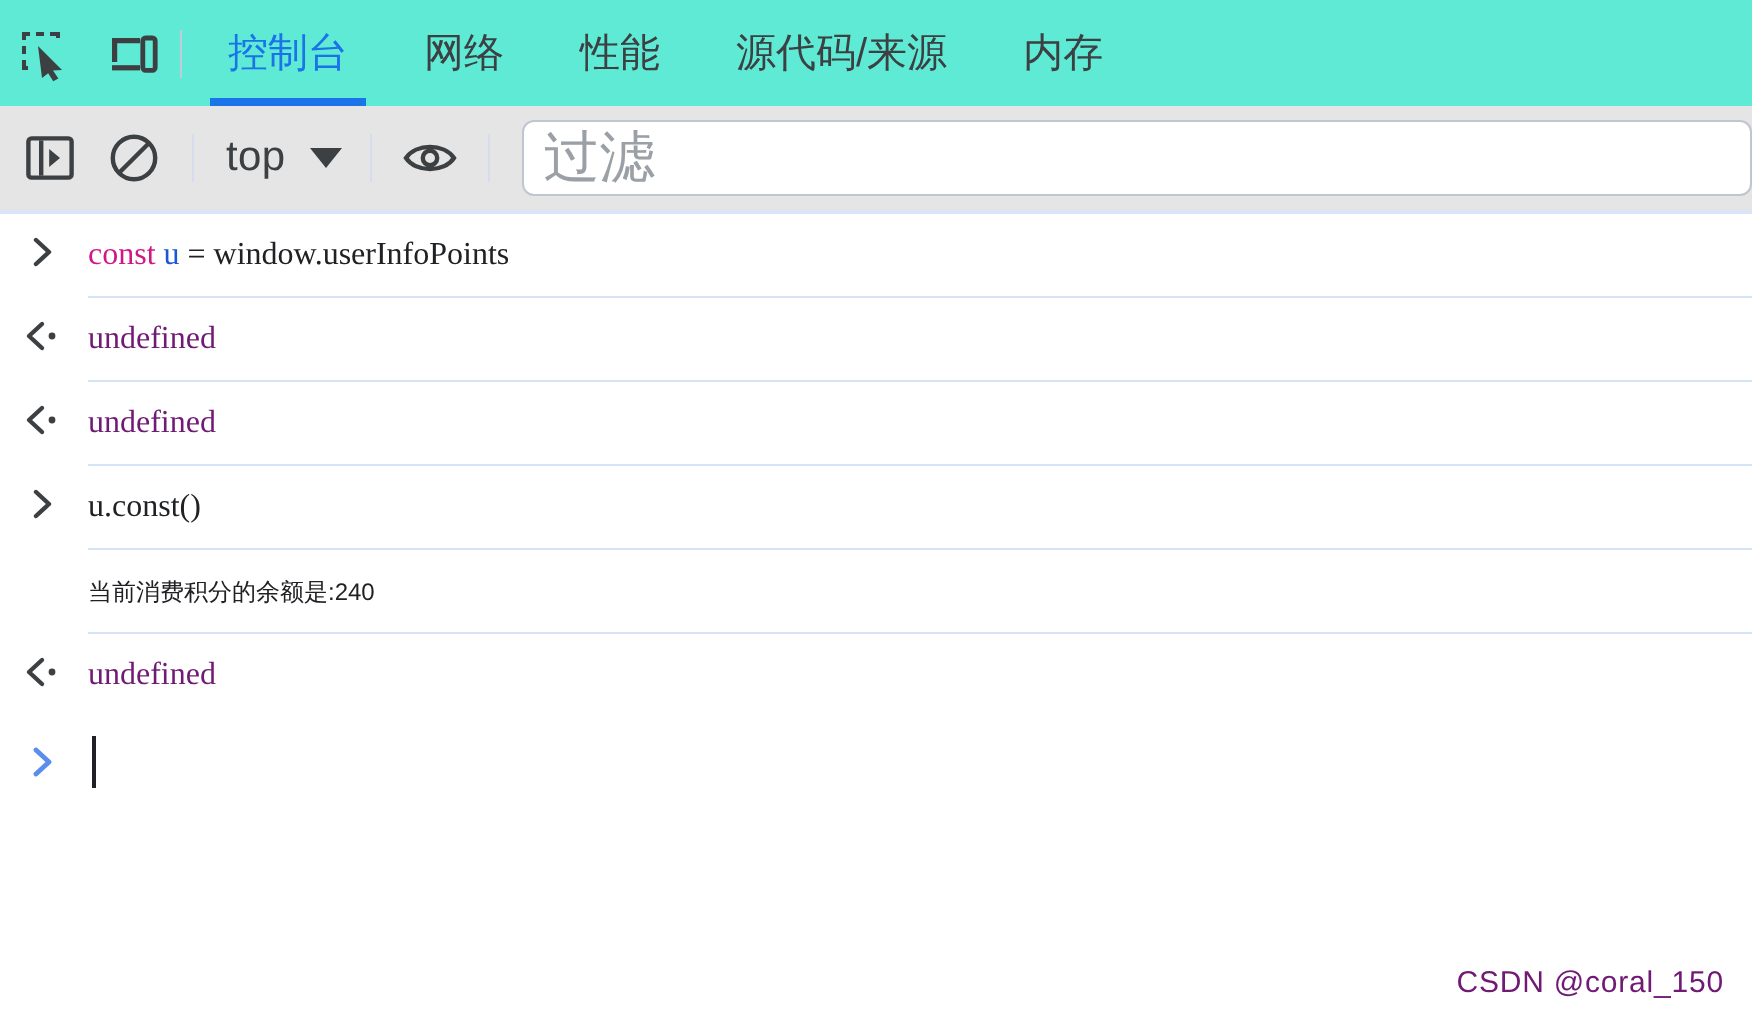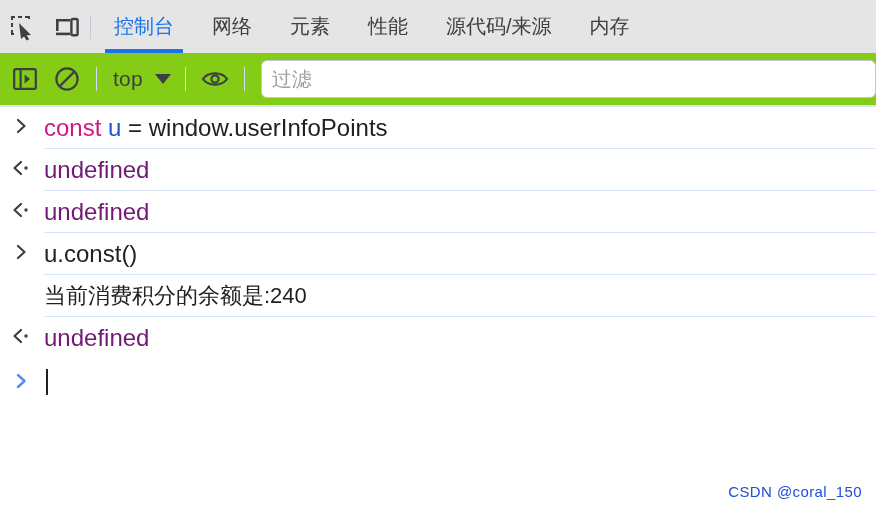--- a/index.html
+++ b/index.html
@@ -21,21 +21,21 @@
     height: 512px;
     background: #ffffff;
     display: flex;
     flex-direction: column;
   }
 
   
   .tabbar {
     position: relative;
     height: 53px;
-    background: #e5e5e5;
+    background: #5eead4;
     display: flex;
     align-items: center;
     flex: 0 0 auto;
     overflow: hidden;
     box-sizing: border-box;
   }
 
   .tb-icon {
     width: 44px;
     height: 44px;
@@ -78,21 +78,21 @@
     right: 10px;
     bottom: 0;
     height: 4px;
     background: #1a73e8;
   }
 
   
   .toolbar {
     position: relative;
     height: 54px;
-    background: #84cc16;
+    background: #e5e5e5;
     display: flex;
     align-items: center;
     flex: 0 0 auto;
     padding-left: 4px;
     box-sizing: border-box;
     border-bottom: 2px solid #d9e4f7;
   }
   .tl-icon {
     width: 42px;
     height: 42px;
@@ -140,21 +140,21 @@
     padding-right: 0;
     min-width: 0;
   }
   .filter-input {
     width: 100%;
     height: 38px;
     box-sizing: border-box;
     border: 1px solid #bfc6d1;
     border-radius: 6px;
     background: #ffffff;
-    font-size: 20px;
+    font-size: 28px;
     font-family: "Liberation Sans", sans-serif;
     color: #202124;
     padding: 0 10px;
     outline: none;
     margin-right: -14px;
   }
   .filter-input::placeholder {
     color: #9aa0a6;
     opacity: 1;
   }
@@ -190,38 +190,38 @@
     display: flex;
     align-items: flex-start;
     justify-content: center;
     padding-top: 10px;
     box-sizing: border-box;
   }
   .gutter svg { display: block; }
 
   .row-text {
     flex: 1 1 auto;
-    font-family: Liberation Sans, sans-serif;
-    font-size: 24px;
+    font-family: Liberation Serif, serif;
+    font-size: 16px;
     line-height: 42px;
     color: #202124;
     white-space: pre;
     padding-right: 10px;
     letter-spacing: 0px;
   }
   .row.input .row-text { color: #202124; }
   .row.output .row-text { color: #701a75; }
   .tok-kw2     { color: #d01884; }
   .tok-var     { color: #1a56d6; }
   .tok-plain   { color: #202124; }
 
   .row.logmsg .row-text {
     font-family: "Liberation Sans", sans-serif;
     color: #202124;
-    font-size: 22px;
+    font-size: 12px;
   }
 
   
   .prompt-row {
     display: flex;
     align-items: center;
     height: 44px;
   }
   .prompt-row .gutter {
     align-items: center;
@@ -235,21 +235,21 @@
     margin-left: 2px;
     vertical-align: middle;
   }
 
   
   .watermark {
     position: absolute;
     right: 14px;
     bottom: 12px;
     font-size: 15px;
-    color: #1d4ed8;
+    color: #701a75;
     font-family: "Liberation Sans", sans-serif;
     letter-spacing: 0.4px;
     white-space: nowrap;
   }
 </style>
 </head>
 <body>
 
 <div id="devtools">
 
@@ -281,23 +281,20 @@
 
     <div class="tb-sep"></div>
 
     <div class="tab active">
       <span>控制台</span>
     </div>
     <div class="tab">
       <span>网络</span>
     </div>
     <div class="tab">
-      <span>元素</span>
-    </div>
-    <div class="tab">
       <span>性能</span>
     </div>
     <div class="tab">
       <span>源代码/来源</span>
     </div>
     <div class="tab">
       <span>内存</span>
     </div>
   </div>
 

